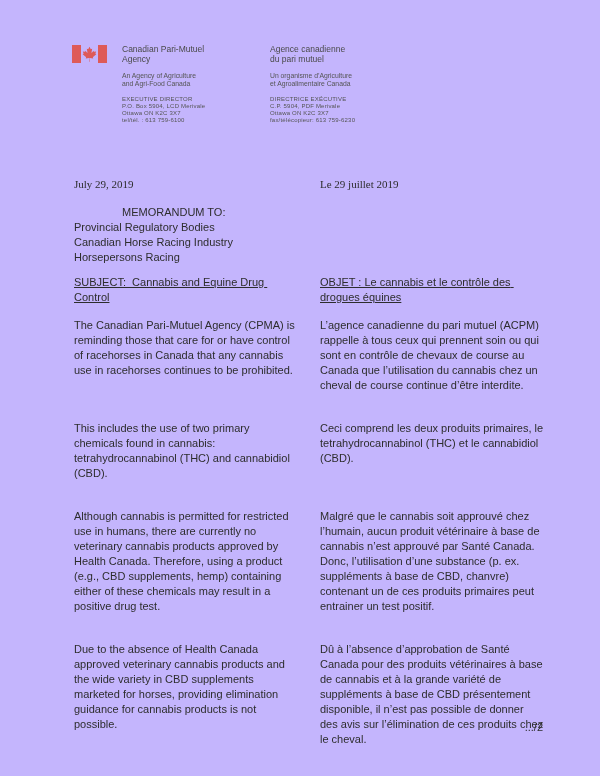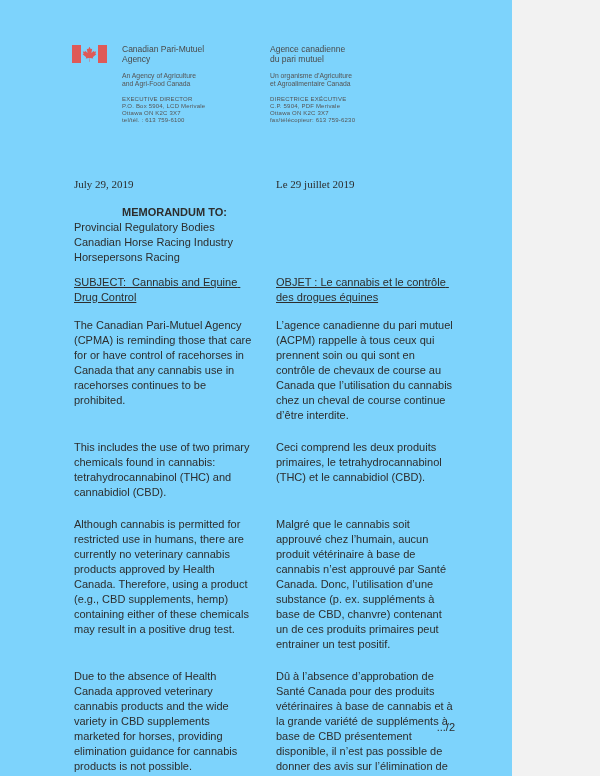--- a/index.html
+++ b/index.html
@@ -6,22 +6,22 @@
   * { box-sizing: border-box; }
   html, body { margin: 0; padding: 0; }
   body {
     width: 600px; height: 776px;
     background: #f2f2f2;
     font-family: "Liberation Sans", sans-serif;
     color: var(--ink);
   }
   .page {
     position: relative;
-    width: 512px; height: 776px;
-    background: #7dd3fc;
+    width: 600px; height: 776px;
+    background: #c4b5fd;
     overflow: hidden;
   }
 
   
   .letterhead {
     display: flex;
     align-items: flex-start;
     padding: 44px 0 0 72px;
     color: var(--head-ink);
   }
@@ -70,22 +70,22 @@
     display: grid;
     grid-template-columns: 1fr 1fr;
     column-gap: 22px;
     font-size: 11px;
     line-height: 15px;
   }
   .date-row { margin-top: 53px; font-family: Liberation Serif, serif; }
   .memo-row { margin-top: 13px; }
   .subject-row { margin-top: 10px; }
   .para-row  { margin-top: 13px; }
-  .para-row.gap { margin-top: 17px; }
-  .heading { font-weight: bold; padding-left: 48px; }
+  .para-row.gap { margin-top: 28px; }
+  .heading { font-weight: normal; padding-left: 48px; }
   .subject {
     font-weight: normal;
     text-decoration: underline;
     white-space: pre-wrap;
   }
   .recipients div { }
 
   .footer {
     position: absolute;
     right: 57px; top: 721px;

